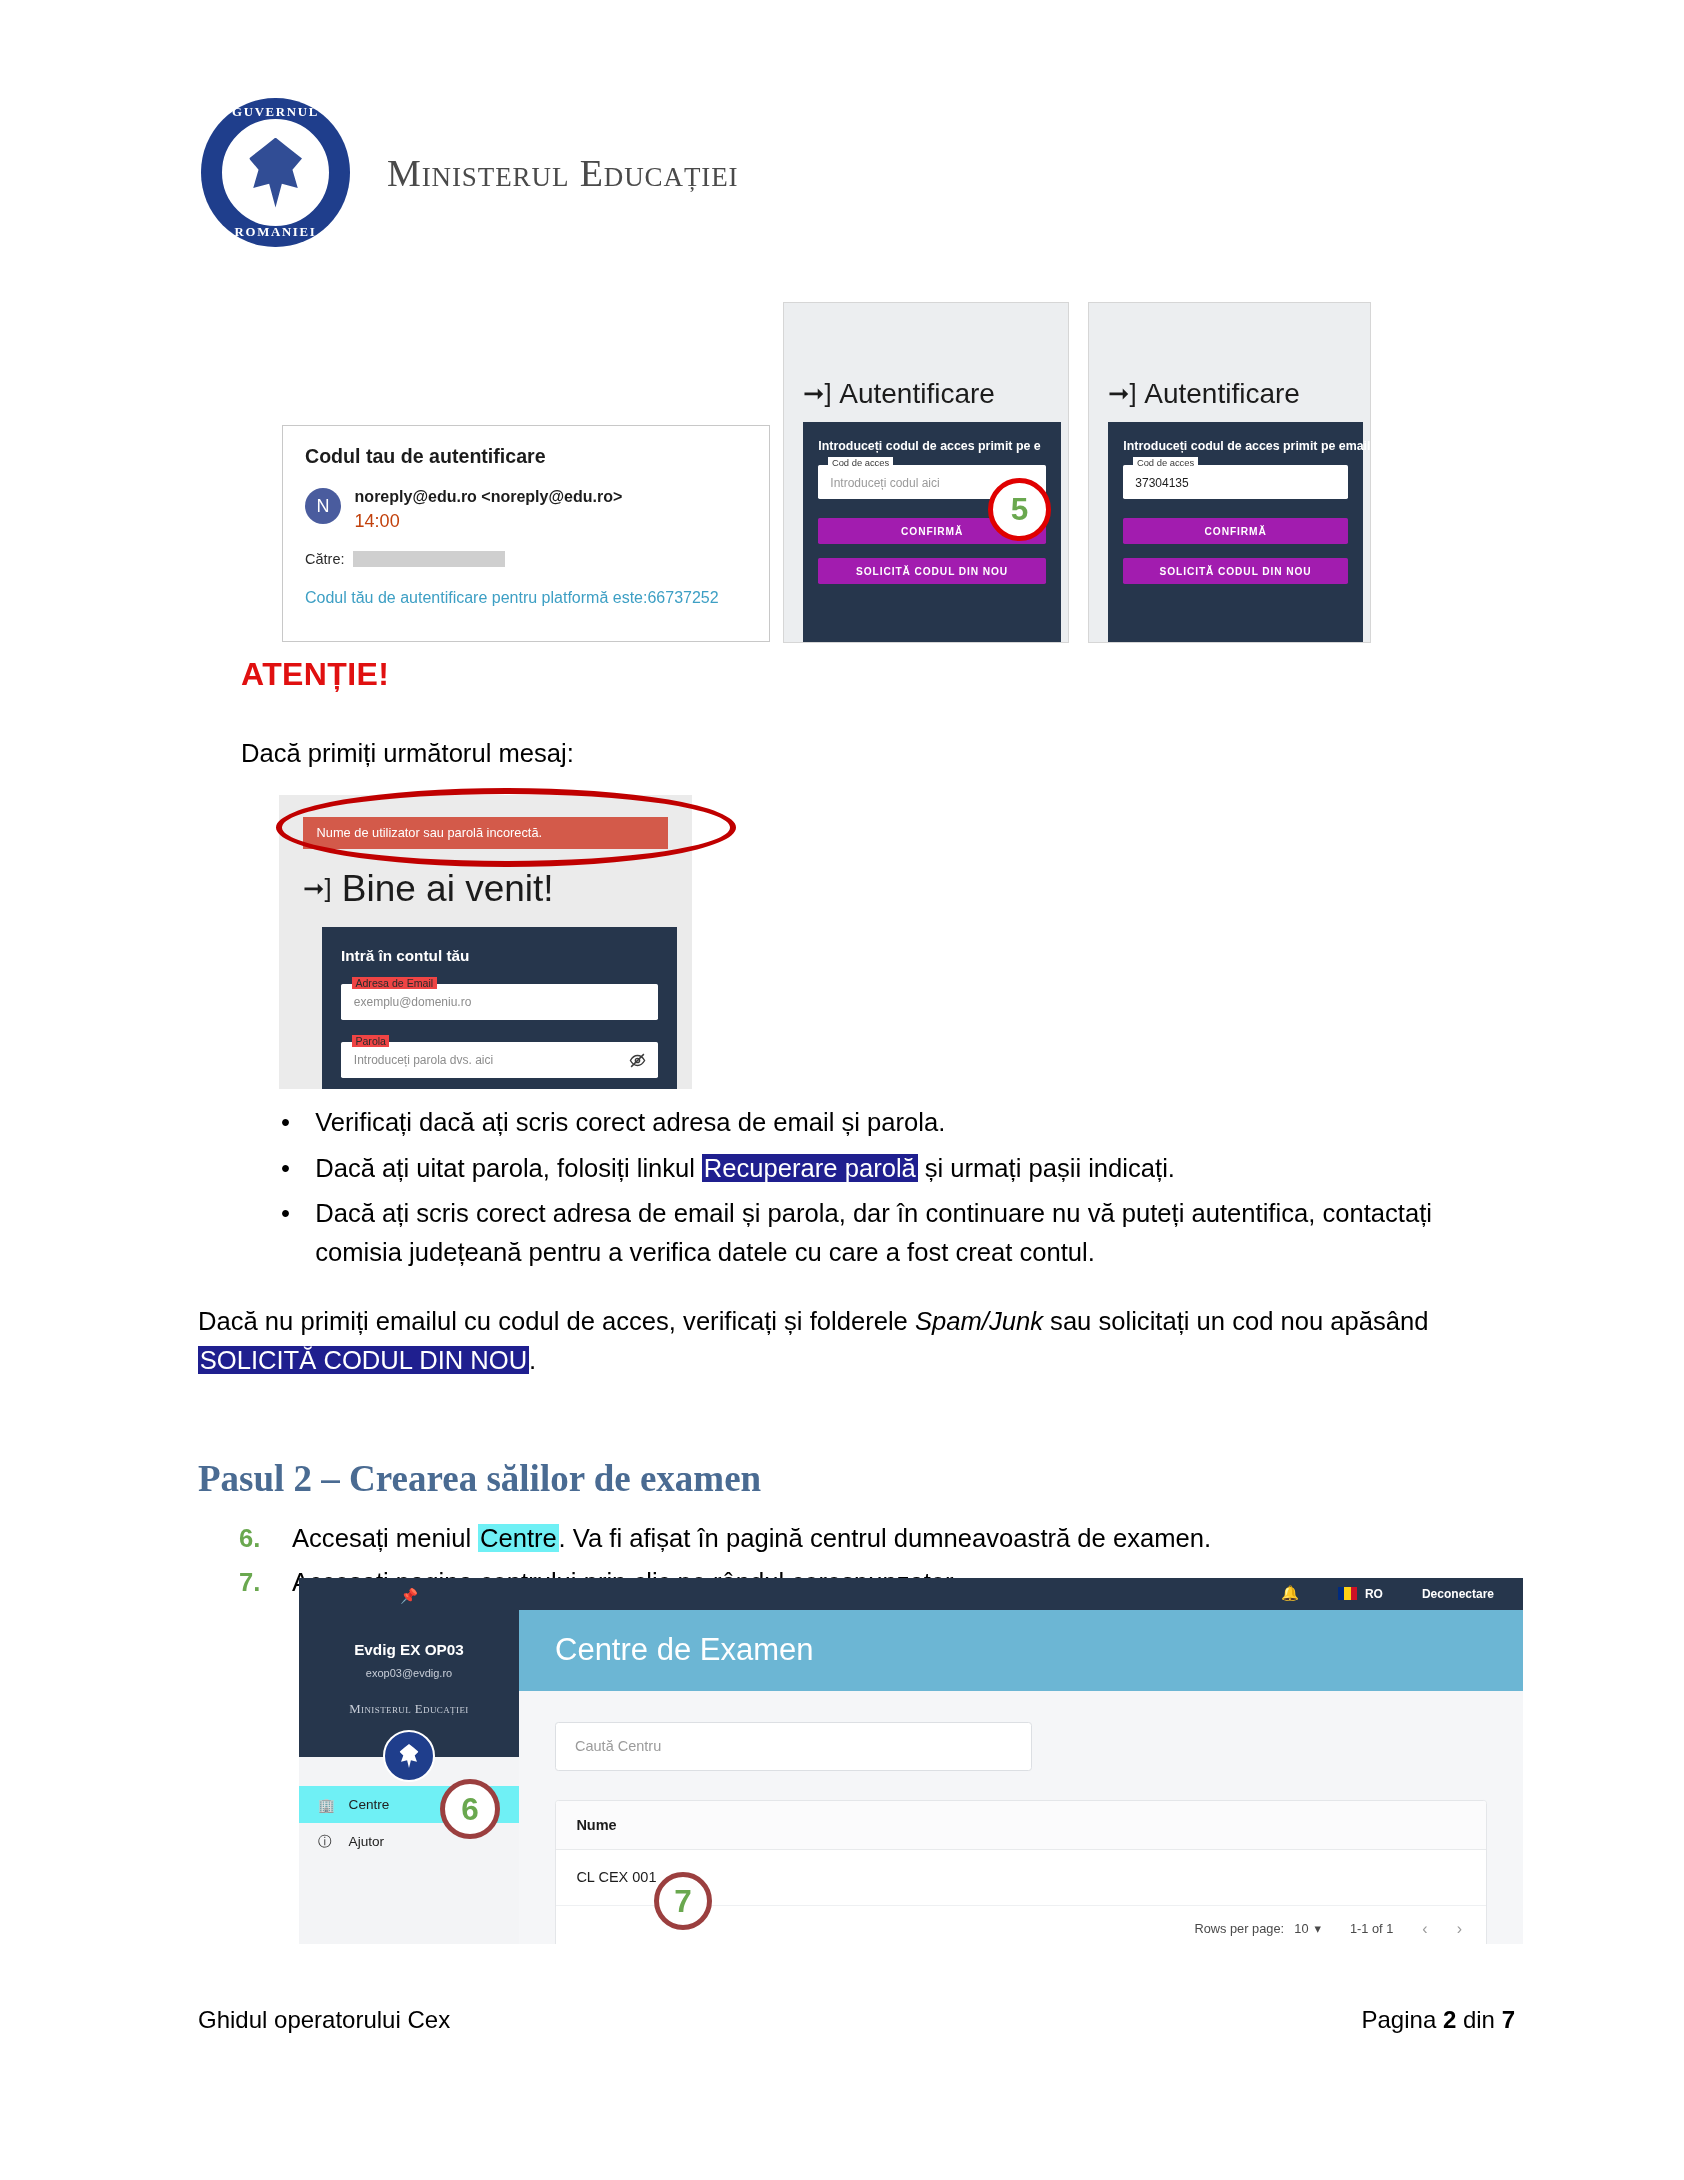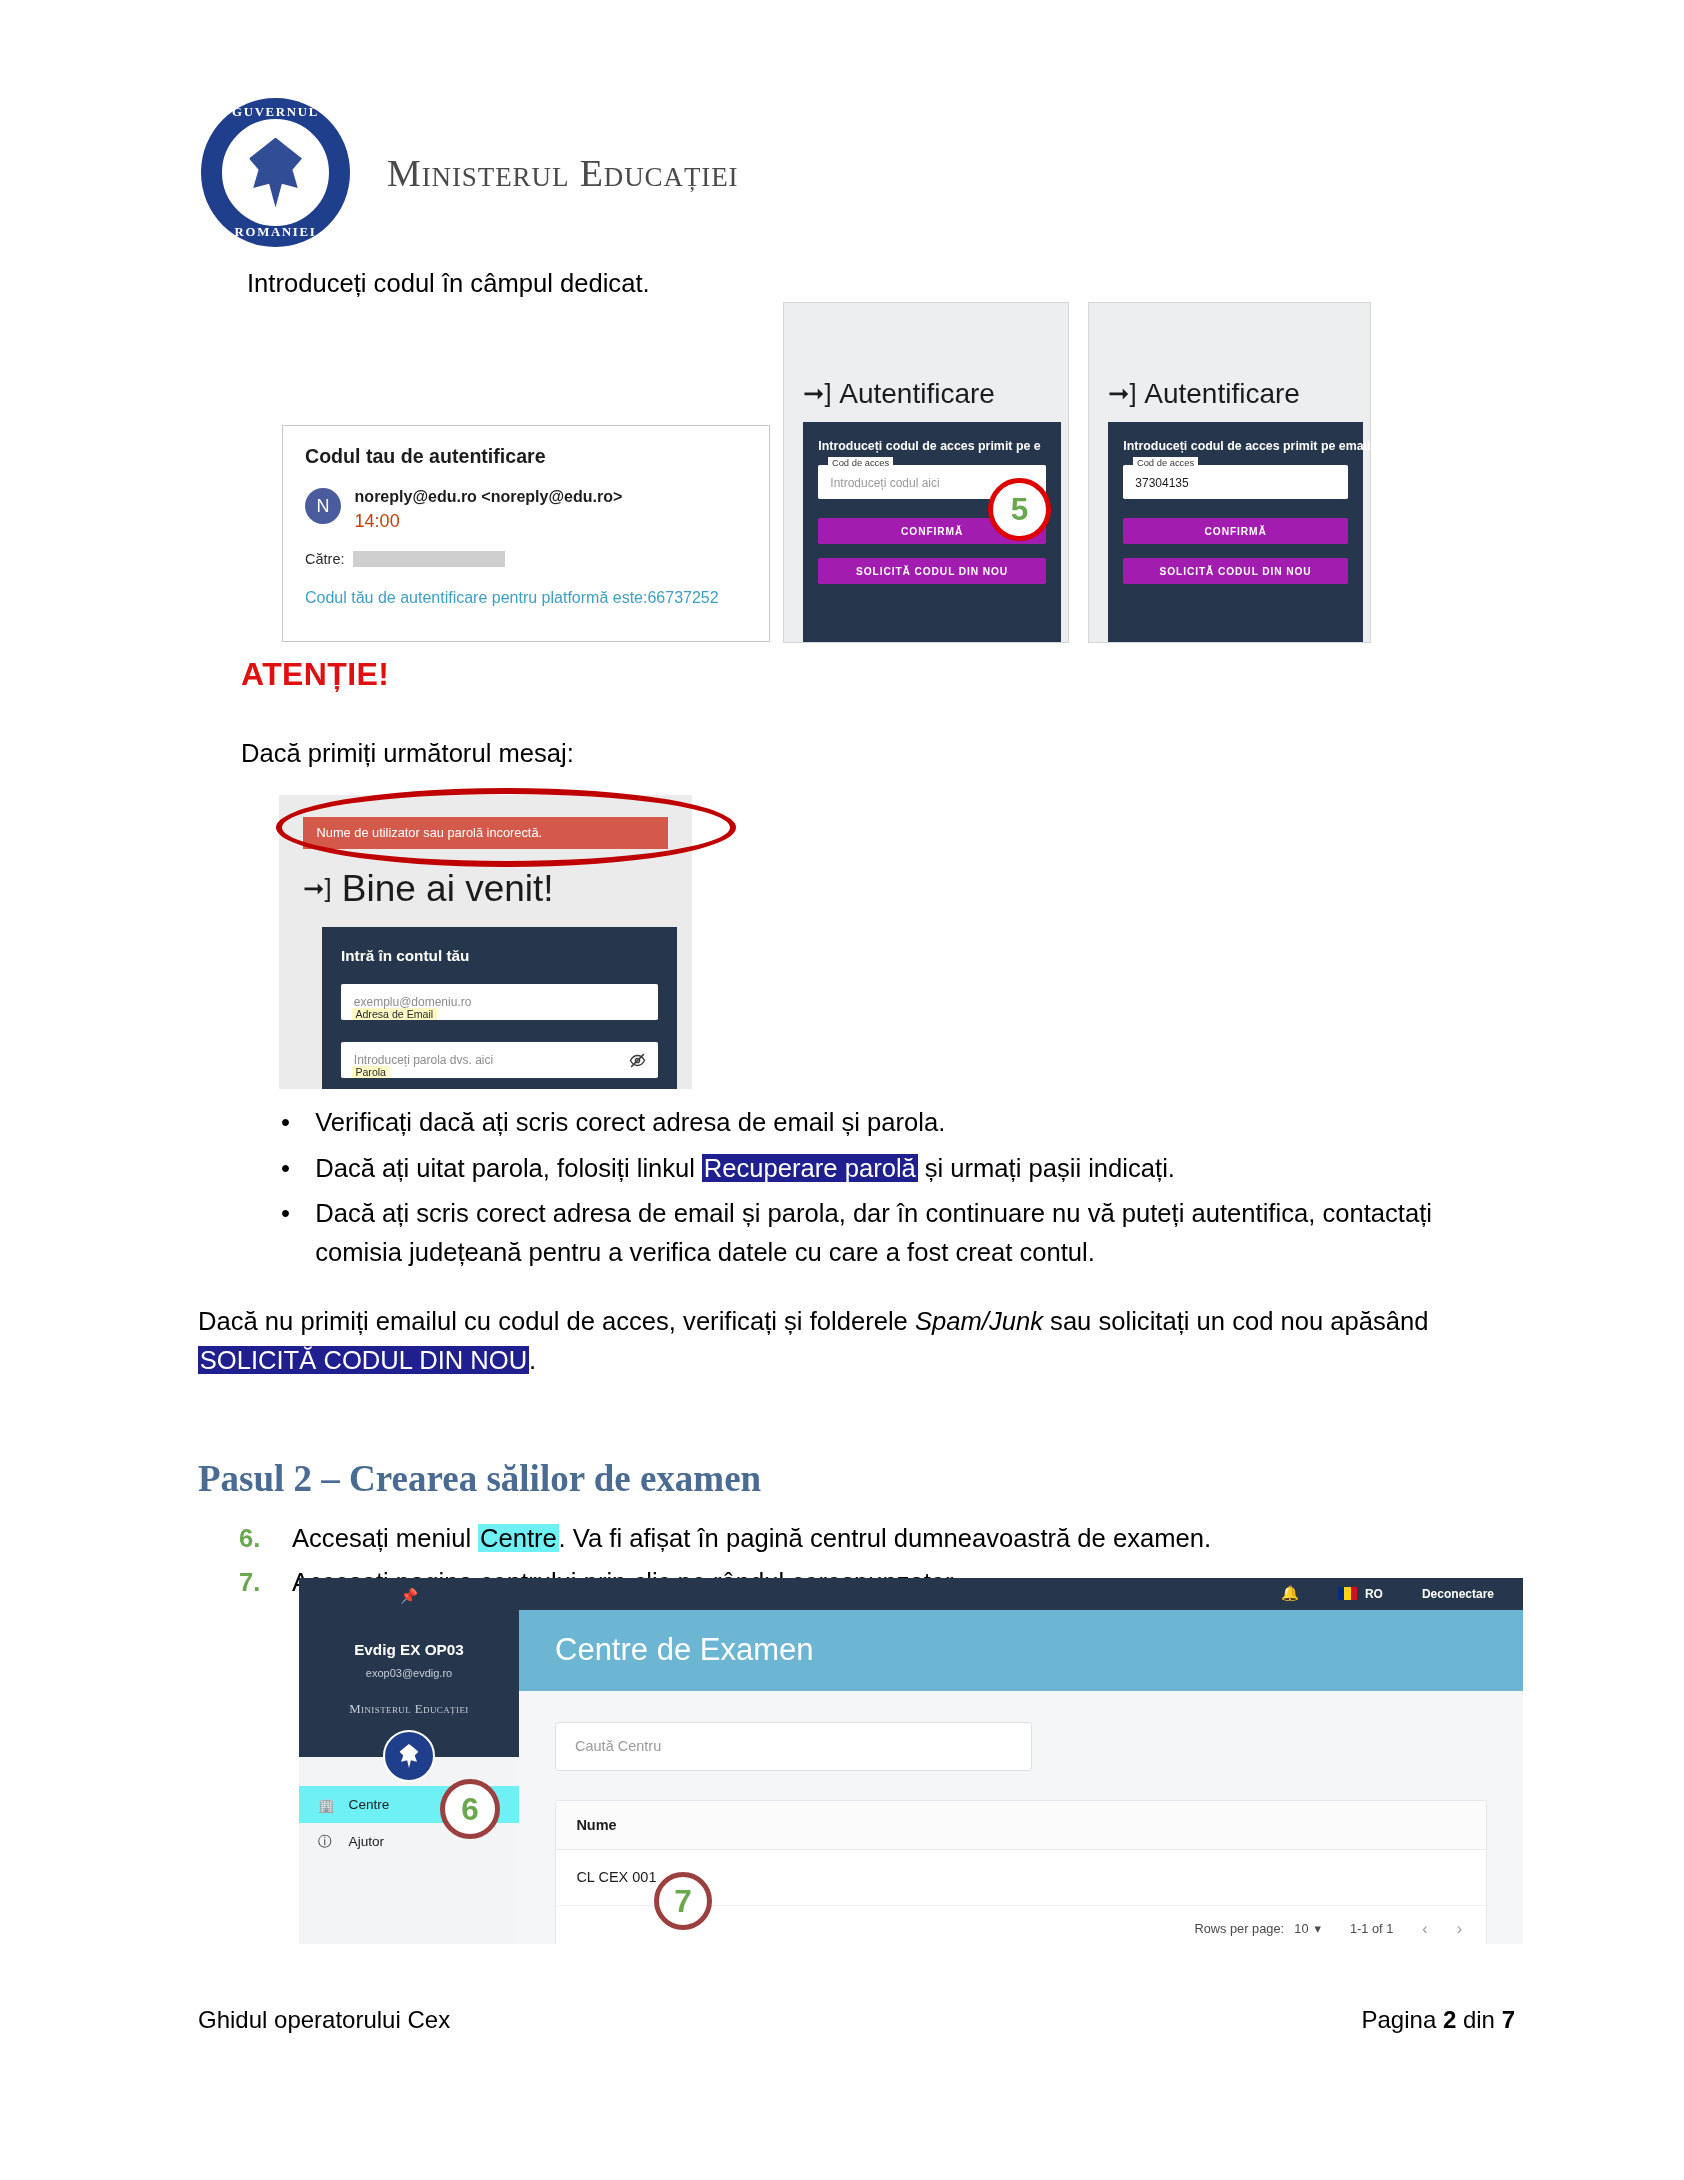--- a/index.html
+++ b/index.html
@@ -305,25 +305,24 @@
     position: relative;
     background: #ffffff;
     height: 36px;
     border-radius: 1.7px;
     margin-bottom: 22px;
   }
   .login-field-label {
     position: absolute;
     top: -7.7px;
     left: 11px;
-    background: #fef9c3;
+    background: #ef4444;
     font-size: 10.6px;
     color: #2b2b2b;
     padding: 0 3.4px;
-    margin-top: 31px;
   }
   .login-field-value {
     position: absolute;
     left: 12.8px;
     top: 10.2px;
     font-size: 12px;
     color: #8d8d8d;
   }
   .eye-icon {
     position: absolute;
@@ -674,21 +673,20 @@
     <div class="seal">
       <div class="ring-outer"></div>
       <div class="ring-inner"></div>
       <div class="seal-text-top">GUVERNUL</div>
       <div class="eagle"></div>
       <div class="seal-text-bottom">ROMANIEI</div>
     </div>
     <div class="ministry-name">Ministerul Educației</div>
   </div>
 
-  <div class="body-text intro-line">Introduceți codul în câmpul dedicat.</div>
 
   <div class="email-card">
     <div class="email-subject">Codul tau de autentificare</div>
     <div class="email-from-row">
       <div class="email-avatar">N</div>
       <div>
         <div class="email-from">noreply@edu.ro &lt;noreply@edu.ro&gt;</div>
         <div class="email-time">14:00</div>
       </div>
     </div>

